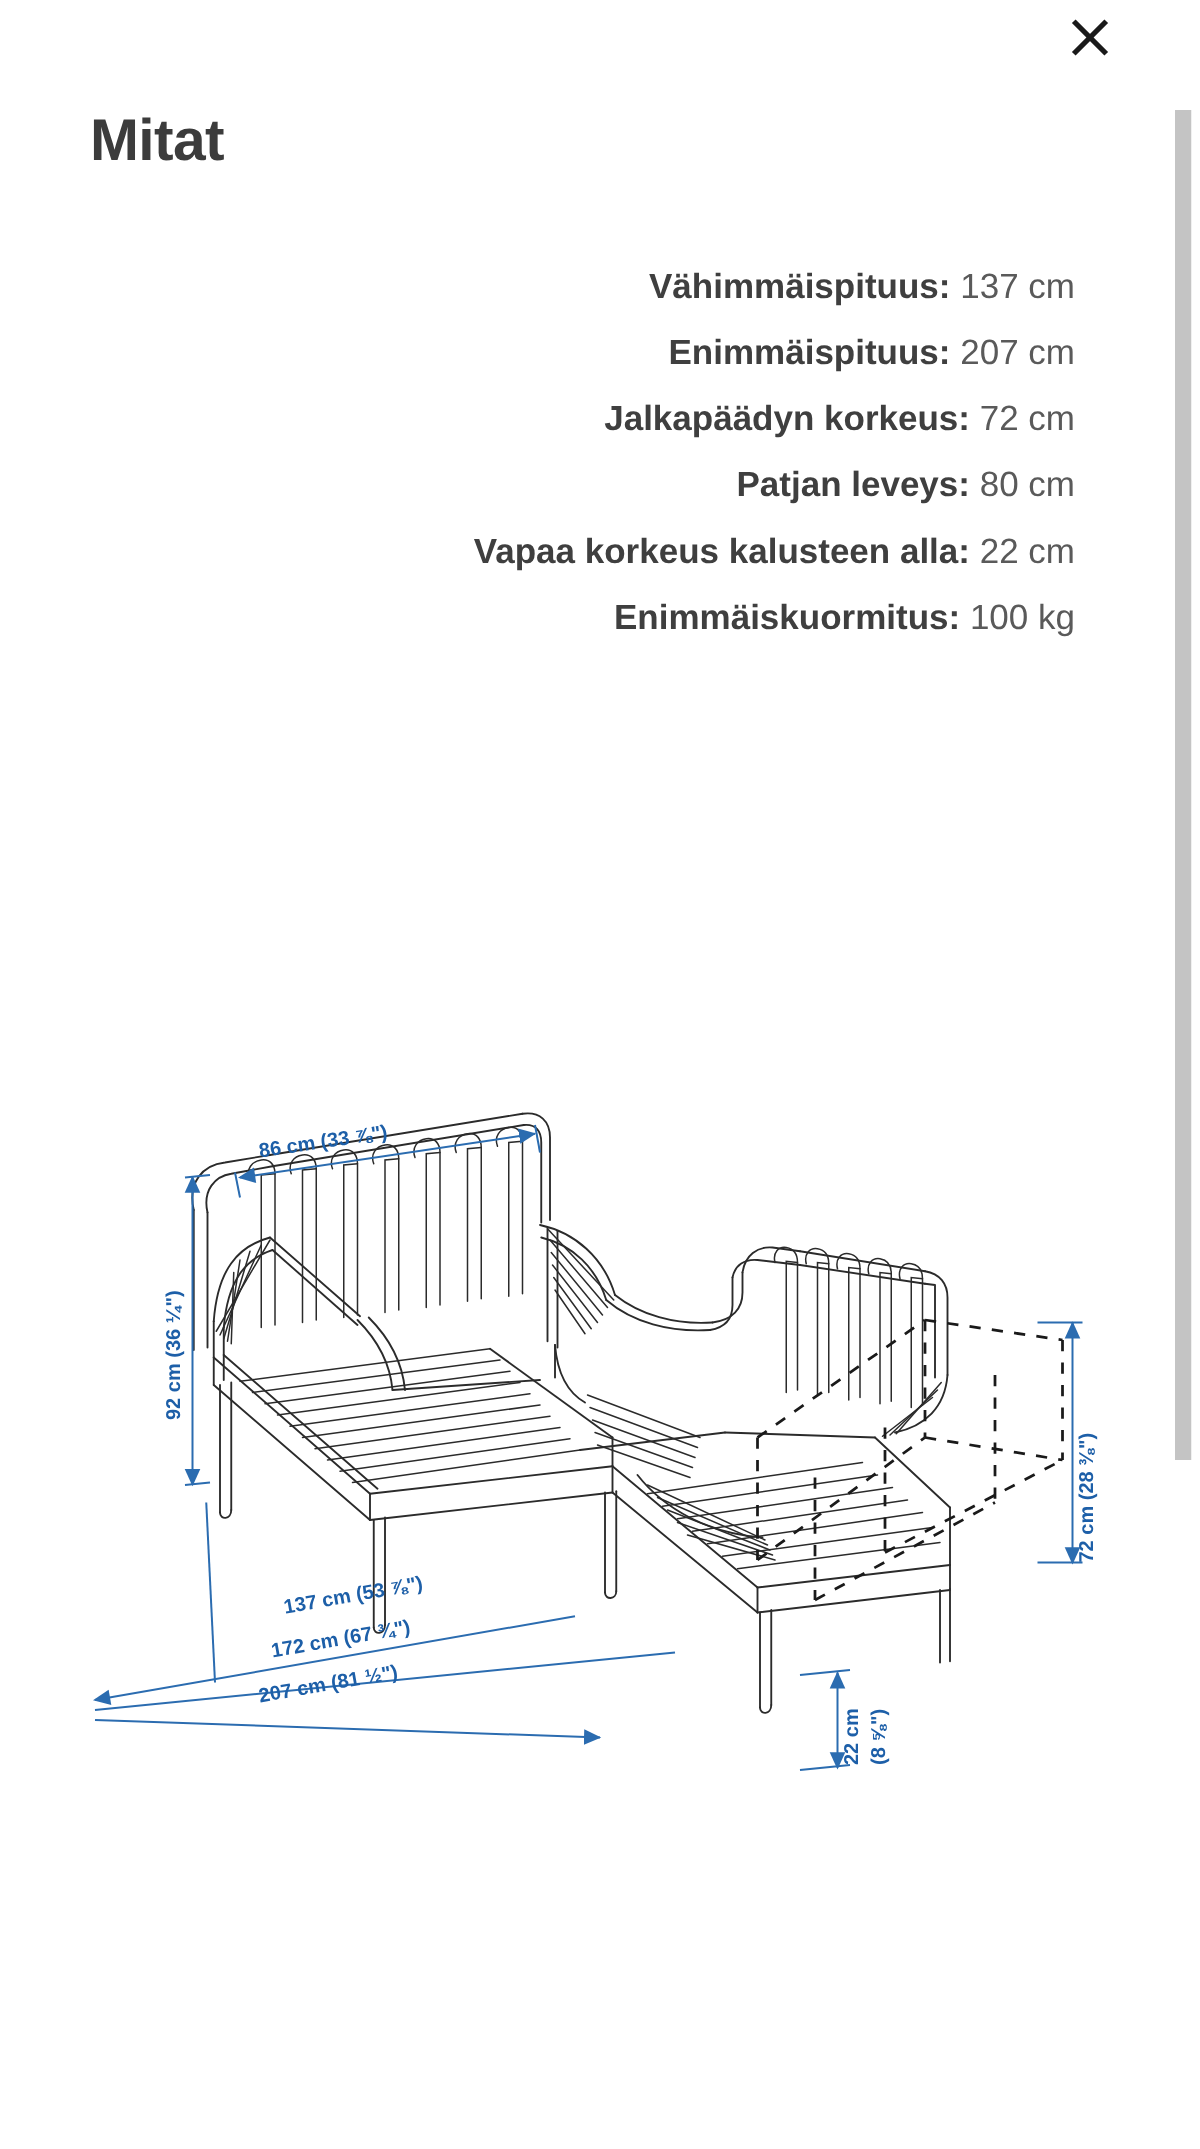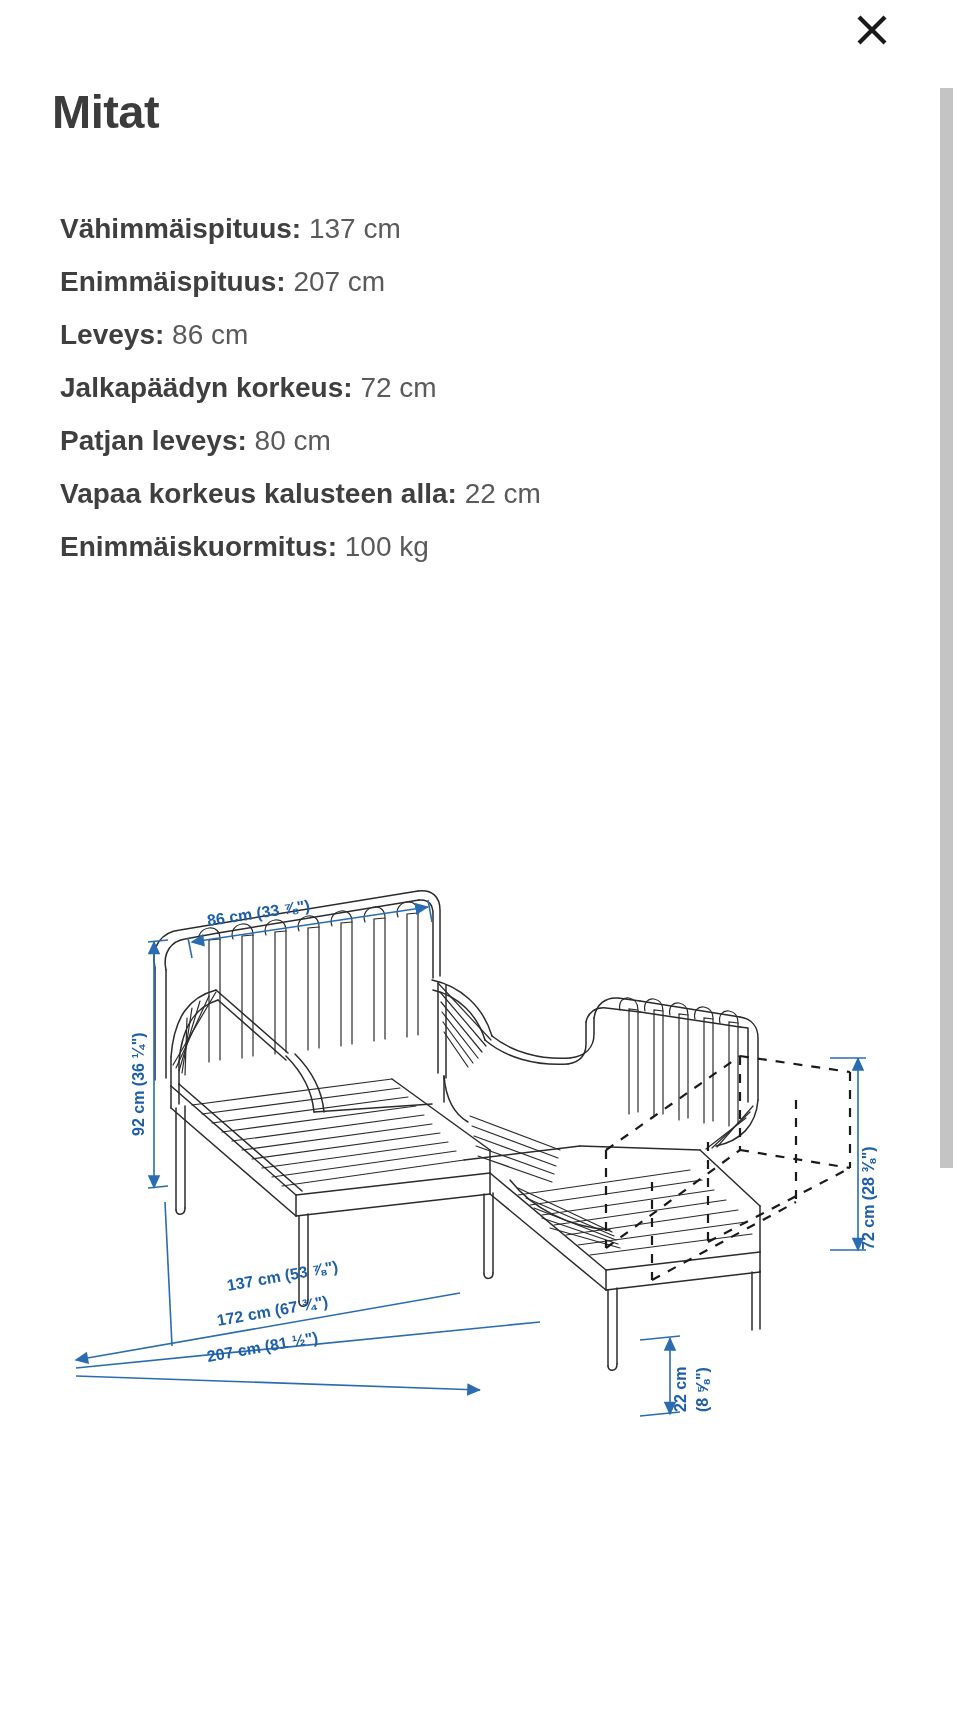--- a/index.html
+++ b/index.html
@@ -52,34 +52,35 @@
     height: 1080px;
     background: #c4c4c4;
     border-radius: 0px;
     cursor: pointer;
   }
 
   
   .page-title {
     position: absolute;
     top: 86px;
-    left: 52px;
+    left: 72px;
     font-size: 47px;
     font-weight: bold;
     color: #3c3c3c;
     letter-spacing: -0.5px;
     line-height: 1.1;
   }
 
   
   .spec-list {
     position: absolute;
     top: 202px;
     left: 60px;
     width: 800px;
+    text-align: right;
   }
   .spec-row {
     font-size: 28px;
     line-height: 53px;
     color: #484848;
     white-space: nowrap;
   }
   .spec-label {
     font-weight: bold;
     color: #3f3f3f;
@@ -148,24 +149,20 @@
   <h1 class="page-title">Mitat</h1>
 
   <div class="spec-list">
     <div class="spec-row">
       <span class="spec-label">Vähimmäispituus:</span>
       <span class="spec-value">137 cm</span>
     </div>
     <div class="spec-row">
       <span class="spec-label">Enimmäispituus:</span>
       <span class="spec-value">207 cm</span>
-    </div>
-    <div class="spec-row">
-      <span class="spec-label">Leveys:</span>
-      <span class="spec-value">86 cm</span>
     </div>
     <div class="spec-row">
       <span class="spec-label">Jalkapäädyn korkeus:</span>
       <span class="spec-value">72 cm</span>
     </div>
     <div class="spec-row">
       <span class="spec-label">Patjan leveys:</span>
       <span class="spec-value">80 cm</span>
     </div>
     <div class="spec-row">

